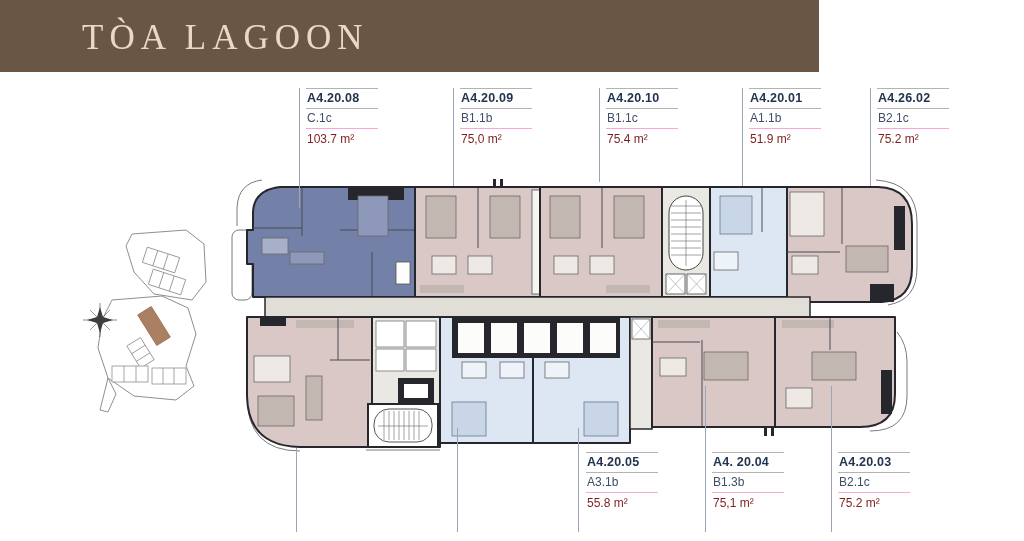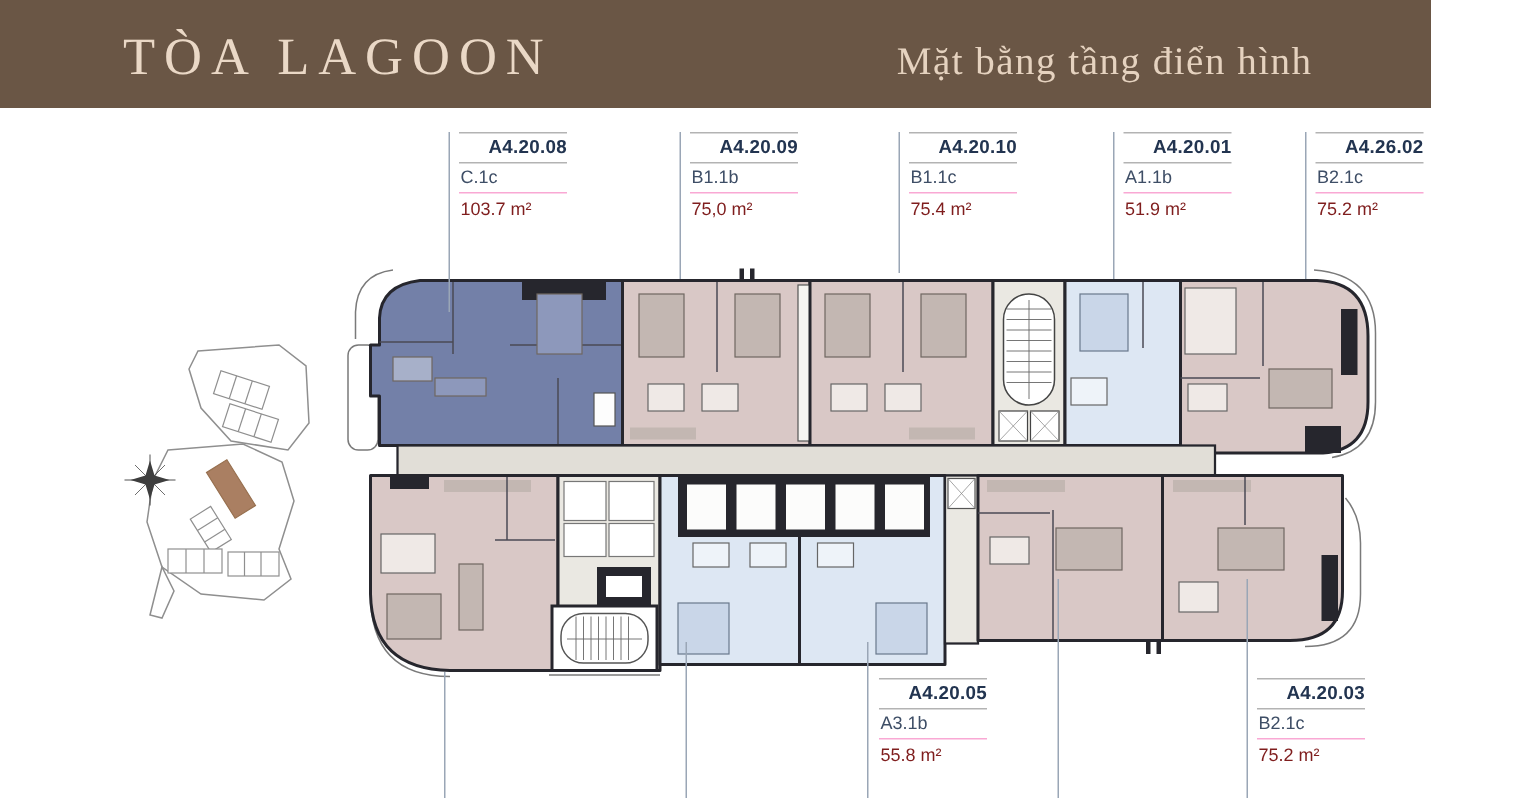--- a/index.html
+++ b/index.html
@@ -2,41 +2,41 @@
 <html><head>
 <meta charset="utf-8">
 <style>
   html,body{margin:0;padding:0;background:#ffffff;}
   .stage{
     position:relative;width:1024px;height:541px;overflow:hidden;
     background:#ffffff;font-family:"Liberation Sans",sans-serif;
   }
   
   .header{
-    position:absolute;left:0;top:0;width:954px;height:72px;
+    position:absolute;left:0;top:0;width:819px;height:72px;
     background:#6a5645;
   }
   .header-title{
     position:absolute;left:82px;top:18px;
     font-family:"Liberation Serif","DejaVu Serif",serif;
     font-size:35px;letter-spacing:6px;color:#ead8c6;font-weight:400;
     white-space:nowrap;
   }
   .header-subtitle{
     position:absolute;right:79px;top:26px;
     font-family:"Liberation Serif","DejaVu Serif",serif;
     font-size:26px;letter-spacing:1px;color:#e5d2bf;font-weight:400;
     white-space:nowrap;
   }
   
   .plan-label{position:absolute;width:72px;color:#223450;}
   .pl-num{
     font-weight:700;font-size:12.5px;letter-spacing:.2px;
     border-top:1px solid #b3b3b3;border-bottom:1px solid #b3b3b3;
-    padding:2px 0 3px 1px;white-space:nowrap;text-align:right;
+    padding:2px 0 3px 1px;white-space:nowrap;
   }
   .pl-type{
     font-size:12px;color:#3e4e66;border-bottom:1px solid #f9a8d4;
     padding:2px 0 3px 1px;white-space:nowrap;
   }
   .pl-area{font-size:12px;color:#7f1d1d;padding:3px 0 0 1px;white-space:nowrap;}
   
   svg{position:absolute;left:0;top:0;}
   .wall-stroke{stroke:#26262d;stroke-width:2;stroke-linejoin:round;}
   .u-blue{fill:#7380a8;}
@@ -51,21 +51,20 @@
   .leader{stroke:#9aa6b6;stroke-width:1;}
   .mm{stroke:#8f8f8f;fill:#ffffff;}
 </style>
 </head>
 <body>
 
 <div class="stage">
 
   <div class="header">
     <div class="header-title">TÒA LAGOON</div>
-    <div class="header-subtitle">Mặt bằng tầng điển hình</div>
   </div>
 
   <svg width="1024" height="541" viewBox="0 0 1024 541">
 
     <g transform="translate(88,228)">
       <path class="mm" d="M 44,6 L 98,2 L 116,16 L 118,54 L 104,72 L 66,66 L 46,44 L 38,18 Z"></path>
       <path class="mm" d="M 24,72 L 74,68 L 100,80 L 108,106 L 98,138 L 106,158 L 88,172 L 46,168 L 20,150 L 10,120 L 14,92 Z"></path>
       <path class="mm" d="M 20,150 L 12,182 L 20,184 L 28,166 Z"></path>
       <g stroke="#8f8f8f" stroke-width=".8" fill="#ffffff">
         <g transform="rotate(18 73 32)">
@@ -312,19 +311,24 @@
     <div class="pl-num">A4.26.02</div>
     <div class="pl-type">B2.1c</div>
     <div class="pl-area">75.2 m²</div>
   </div>
 
   <div class="plan-label" style="left:586px;top:452px">
     <div class="pl-num">A4.20.05</div>
     <div class="pl-type">A3.1b</div>
     <div class="pl-area">55.8 m²</div>
   </div>
+  <div class="plan-label" style="left:712px;top:452px">
+    <div class="pl-num">A4. 20.04</div>
+    <div class="pl-type">B1.3b</div>
+    <div class="pl-area">75,1 m²</div>
+  </div>
   <div class="plan-label" style="left:838px;top:452px">
     <div class="pl-num">A4.20.03</div>
     <div class="pl-type">B2.1c</div>
     <div class="pl-area">75.2 m²</div>
   </div>
 
 </div>
 
 </body></html>

